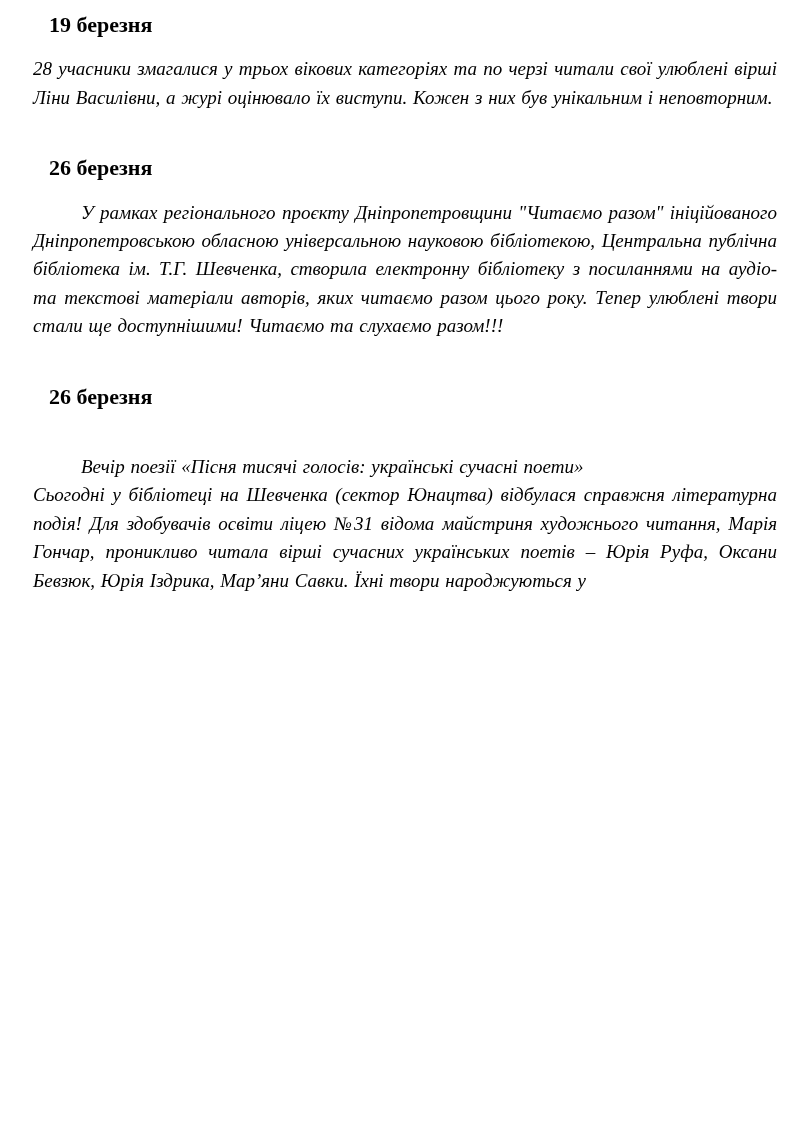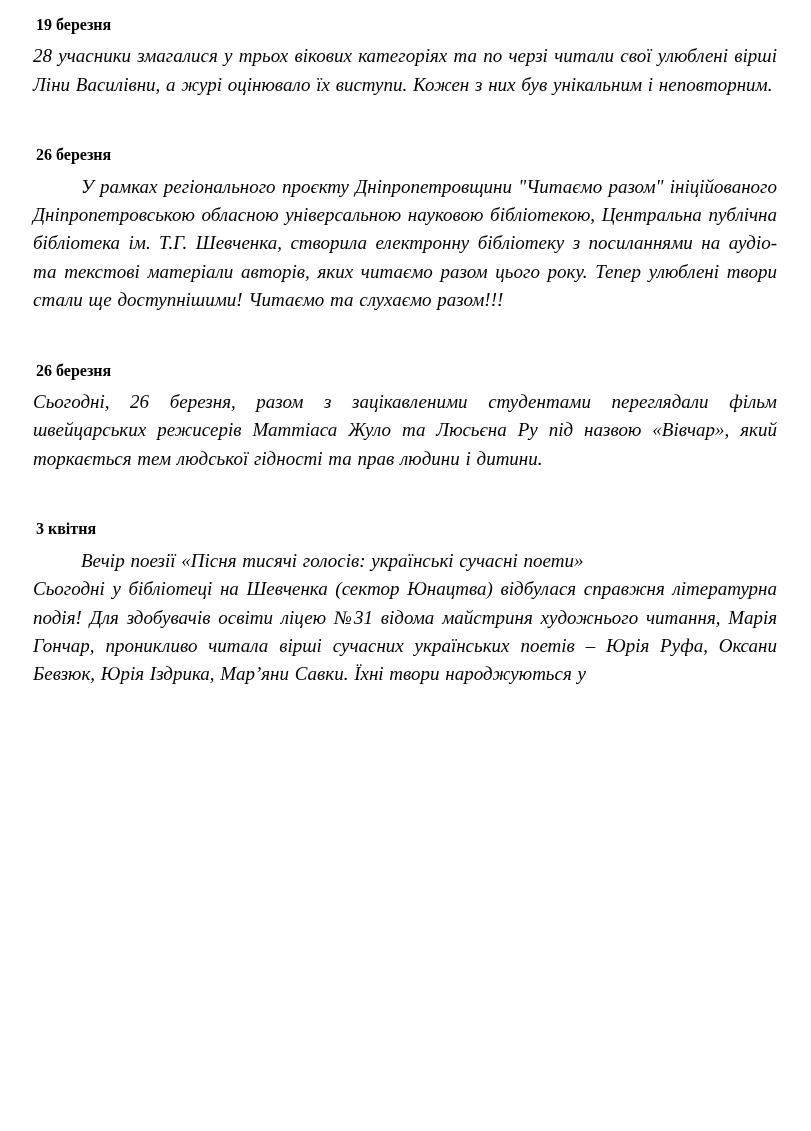--- a/index.html
+++ b/index.html
@@ -23,23 +23,23 @@
   }
   .entry {
     margin: 0 0 42px 0;
   }
   .entry:first-child .date {
     margin-top: 0;
   }
   .date {
     font-weight: bold;
     font-style: normal;
-    font-size: 16px;
+    font-size: 22px;
     line-height: 28.4px;
-    margin: 3px;
+    margin: 16px;
     padding: 0;
   }
   .body-text {
     font-style: italic;
     font-size: 19px;
     line-height: 28.4px;
     text-align: justify;
     margin: 0;
     padding: 0;
     word-spacing: 1px;
@@ -64,24 +64,22 @@
   <section class="entry">
     <h2 class="date">26 березня</h2>
 
   <p class="body-text indent">У рамках регіонального проєкту Дніпропетровщини "Читаємо разом" ініційованого Дніпропетровською обласною універсальною науковою бібліотекою, Центральна публічна бібліотека ім. Т.Г. Шевченка,  створила електронну бібліотеку з посиланнями на аудіо- та текстові матеріали авторів, яких читаємо разом цього року. Тепер улюблені твори стали ще доступнішими! Читаємо та слухаємо разом!!!</p>
 </section>
 
   <section class="entry">
     <h2 class="date">26 березня</h2>
 
 
-  <p class="body-text">Сьогодні, 26 березня, разом з зацікавленими студентами переглядали фільм швейцарських режисерів Маттіаса Жуло та Люсьєна Ру під назвою «Вівчар», який торкається тем людської гідності та прав людини і дитини.</p>
 </section>
 
   <section class="entry">
-    <h2 class="date">3 квітня</h2>
 
   <p class="body-text indent">Вечір поезії «Пісня тисячі голосів: українські сучасні поети»</p>
 
   <p class="body-text">Сьогодні у бібліотеці на Шевченка (сектор Юнацтва) відбулася справжня літературна подія! Для здобувачів освіти ліцею №31 відома майстриня художнього читання, Марія Гончар, проникливо читала вірші сучасних українських поетів – Юрія Руфа, Оксани Бевзюк, Юрія Іздрика, Мар’яни Савки. Їхні твори народжуються у</p>
 </section>
 </div>
 </main>
 
 </body></html>

